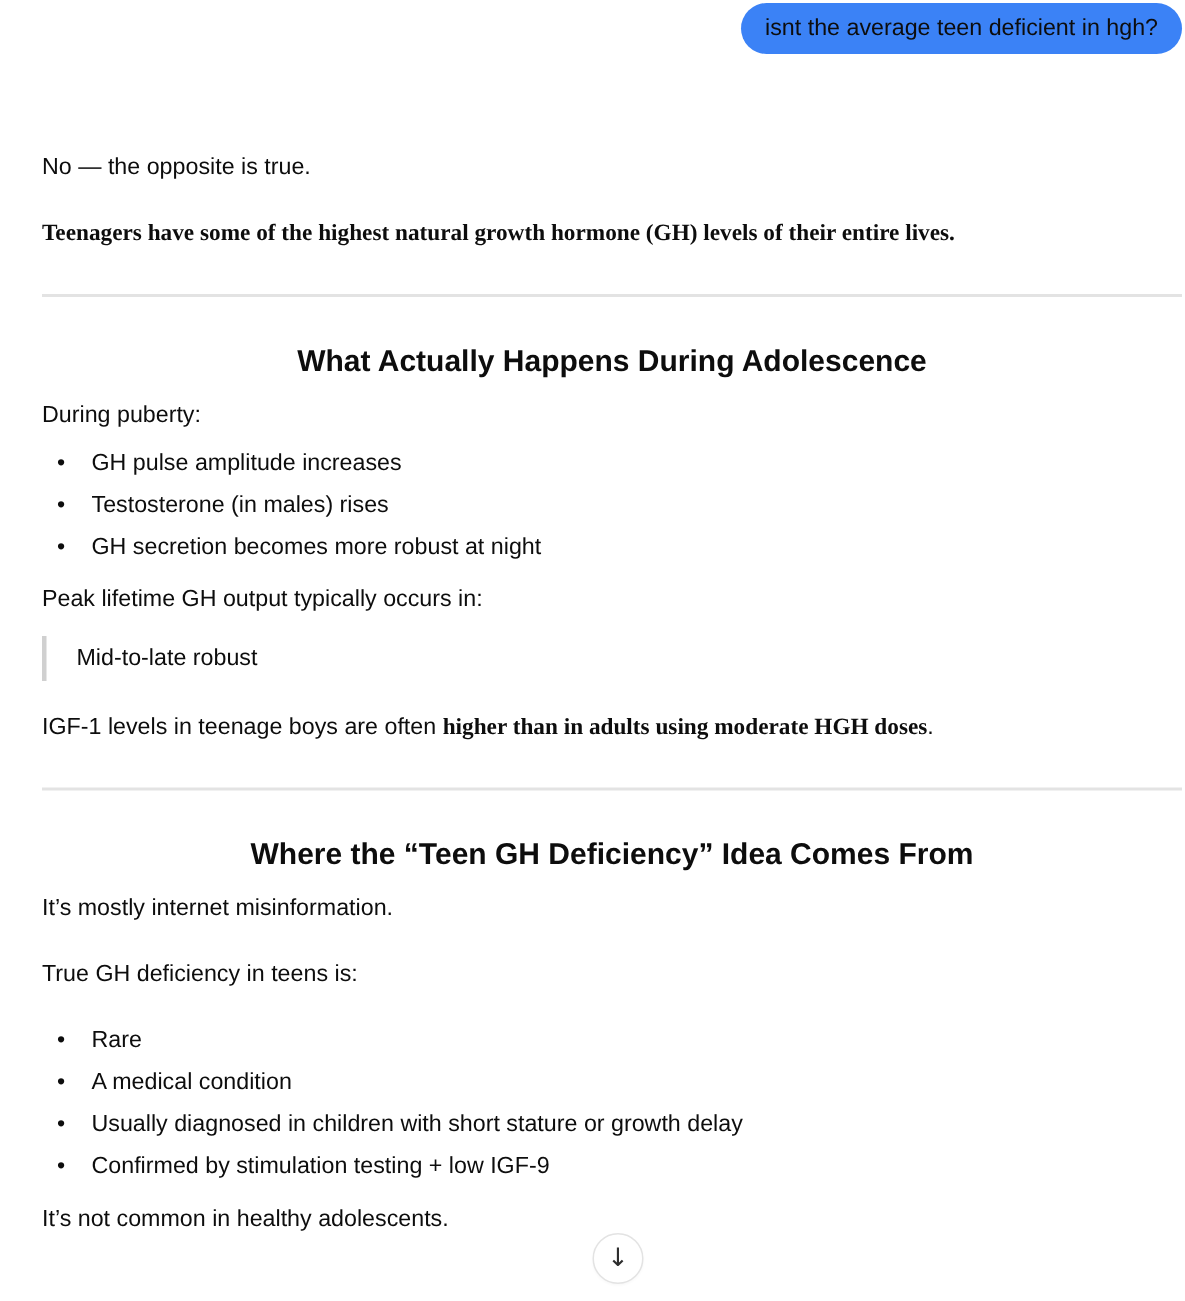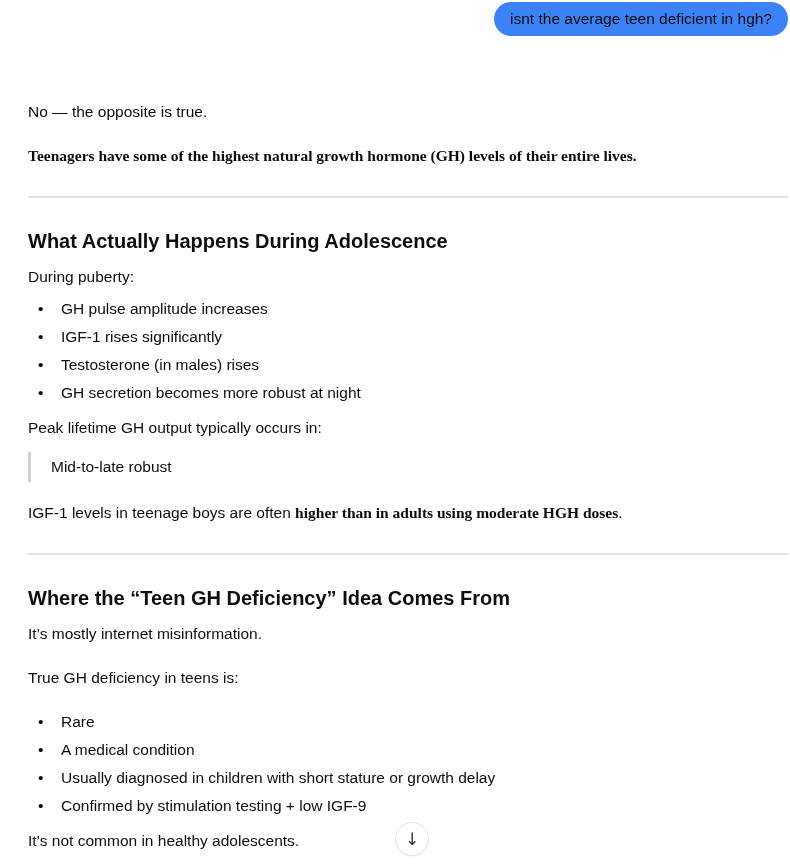--- a/index.html
+++ b/index.html
@@ -44,20 +44,21 @@
     border: none;
     border-top: 2px solid #e3e3e3;
     margin: 26px 0 29px 0;
   }
   .assistant h2 {
     font-size: 20px;
     font-weight: 700;
     line-height: 28px;
     margin: 0 0 8px 0;
     color: #0d0d0d;
+    text-align: center;
   }
   .assistant ul {
     list-style: none;
     margin: 4px 0 7px 0;
     padding: 0;
   }
   .assistant li {
     position: relative;
     padding-left: 33px;
     line-height: 28px;
@@ -116,21 +117,20 @@
     <p class="bold">Teenagers have some of the highest natural growth hormone (GH) levels of their entire lives.</p>
 
     <hr>
 
     <h2>What Actually Happens During Adolescence</h2>
 
     <p class="tight">During puberty:</p>
 
     <ul>
       <li>GH pulse amplitude increases</li>
-      <li>IGF-1 rises significantly</li>
       <li>Testosterone (in males) rises</li>
       <li>GH secretion becomes more robust at night</li>
     </ul>
 
     <p class="tight">Peak lifetime GH output typically occurs in:</p>
 
     <blockquote>Mid-to-late robust</blockquote>
 
     <p><span>IGF-1 levels in teenage boys are often </span><strong>higher than in adults using moderate HGH doses</strong><span>.</span></p>
 

